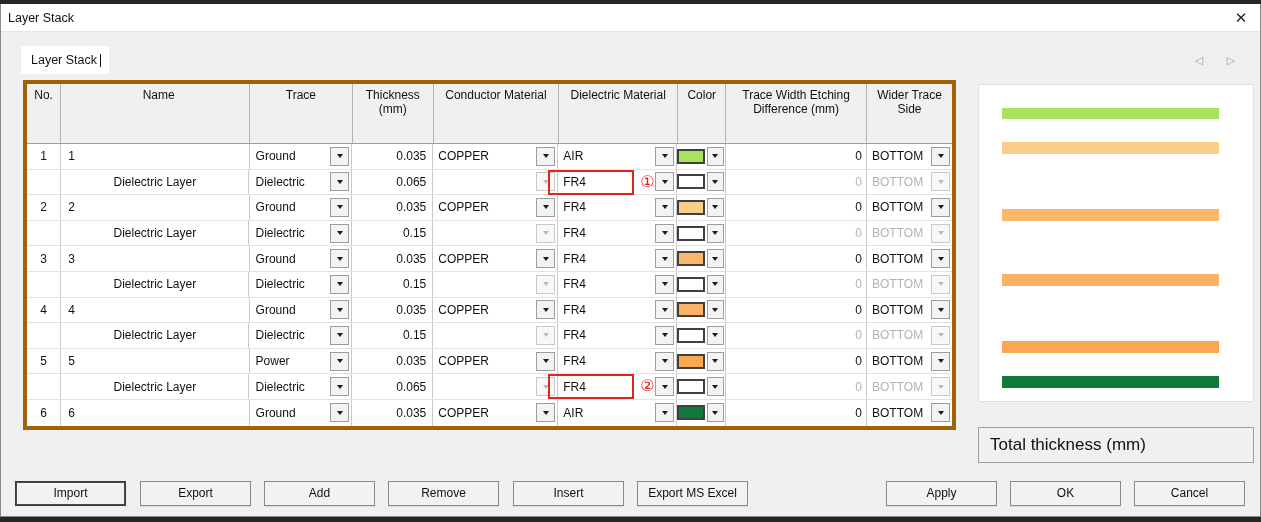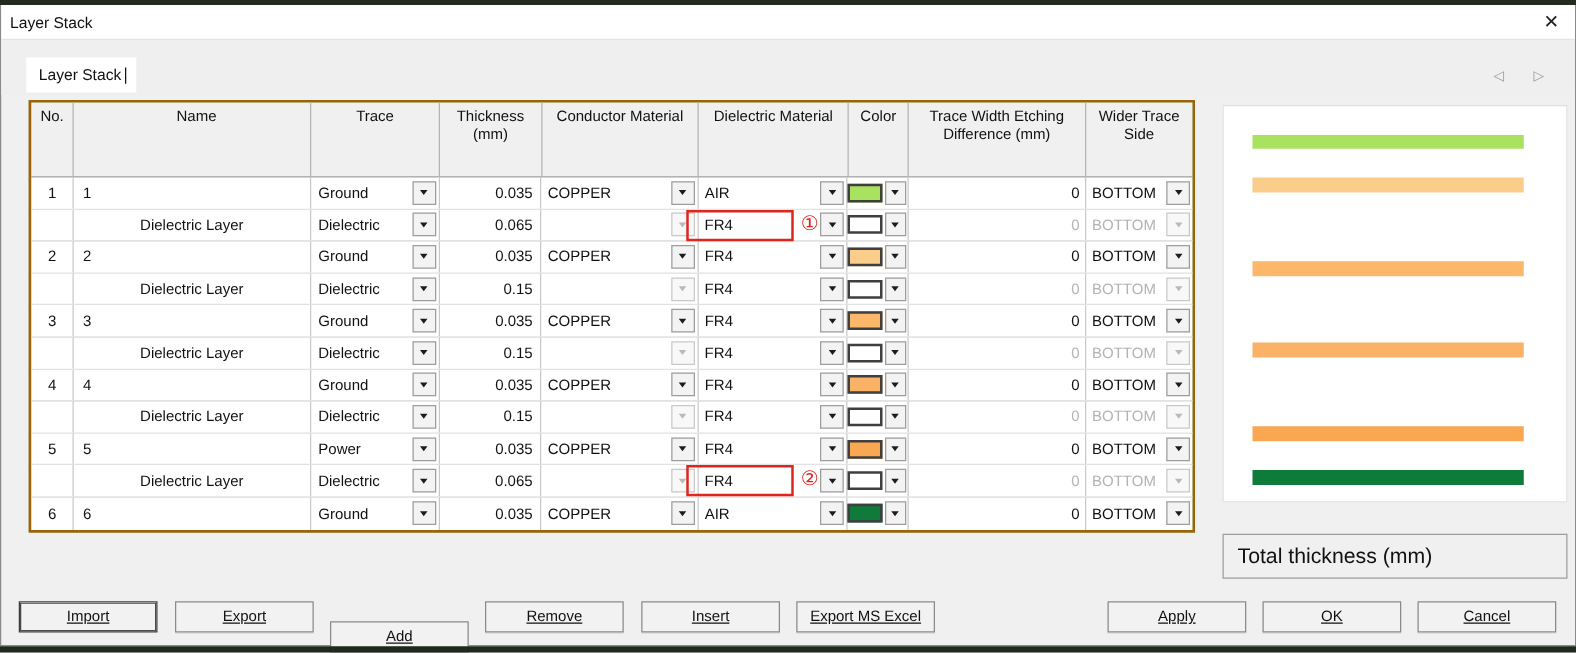--- a/index.html
+++ b/index.html
@@ -17,21 +17,21 @@
 
   
   #tabstrip { position:absolute; left:0; top:28px; width:100%; height:44px; background:#efefef; }
   #tab { position:absolute; left:20px; top:14px; height:28px; background:#ffffff; padding:0 8px 0 10px; font-size:12.5px; line-height:28px; color:#111; }
   .caret { display:inline-block; width:1px; height:13px; background:#111; margin-left:3px; vertical-align:middle; }
   .tab-nav { position:absolute; top:22px; font-size:11px; color:#9a9a9a; width:16px; text-align:center; cursor:pointer; }
   #tab-nav-left { left:1190px; }
   #tab-nav-right { left:1222px; }
 
   
-  #grid { position:absolute; left:22px; top:76px; width:933px; background:#4d7c0f; border:2px solid #a16207; font-size:12px; color:#111; }
+  #grid { position:absolute; left:22px; top:76px; width:933px; background:#0f172a; border:4px solid #a16207; font-size:12px; color:#111; }
   .hrow { display:flex; height:60px; background:#f0f0f0; border-bottom:1px solid #9d9d9d; }
   .th { border-right:1px solid #b4b4b4; text-align:center; padding-top:4px; line-height:14px; }
   .th:last-child { border-right:none; }
   .tr { display:flex; height:25.6px; border-bottom:1px solid #e2e2e2; background:#fff; }
   .tr:last-child { border-bottom:none; }
   .td { border-right:1px solid #c9c9c9; display:flex; align-items:center; position:relative; overflow:visible; }
   .td:last-child { border-right:none; }
 
   .c-no    { width:35px;  justify-content:center; }
   .c-name  { width:193px; padding-left:7px; }
@@ -66,25 +66,25 @@
   .bar4 { top:189px; height:12px; }
   .bar5 { top:256px; height:12px; }
   .bar6 { top:291px; height:12px; }
 
   
   #total-group { position:absolute; left:977px; top:423px; width:276px; height:36px; border:1px solid #9d9d9d; background:#f0f0f0; }
   #total-label { position:absolute; left:11px; top:0; line-height:34px; font-size:17px; color:#111; }
   #total-input { position:absolute; left:136px; top:5px; width:133px; height:25px; background:#fff; border:1px solid #7a7a7a; font-size:12.5px; color:#111; text-align:right; line-height:23px; padding-right:4px; }
 
   
-  .btn { position:absolute; top:477px; width:111px; height:25px; background:#f2f2f2; border:1px solid #8a8a8a; font-size:12px; color:#111; text-align:center; line-height:23px; cursor:pointer; box-shadow:0 1px 0 rgba(0,0,0,0.08);text-decoration:underline; }
+  .btn { position:absolute; top:477px; width:111px; height:25px; background:#f2f2f2; border:1px solid #8a8a8a; font-size:12px; color:#111; text-align:center; line-height:23px; cursor:pointer; box-shadow:0 1px 0 rgba(0,0,0,0.08); }
   .btn.focused { box-shadow:inset 0 0 0 1px #4a4a4a; border-color:#3c3c3c; }
   #btn-import { left:14px; }
   #btn-export { left:139px; }
-  #btn-add { left:263px;margin-top:16px; }
+  #btn-add { left:263px; }
   #btn-remove { left:387px; }
   #btn-insert { left:512px; }
   #btn-excel { left:636px; }
   #btn-apply { left:885px; }
   #btn-ok { left:1009px; }
   #btn-cancel { left:1133px; }
 </style>
 </head>
 <body>
 

